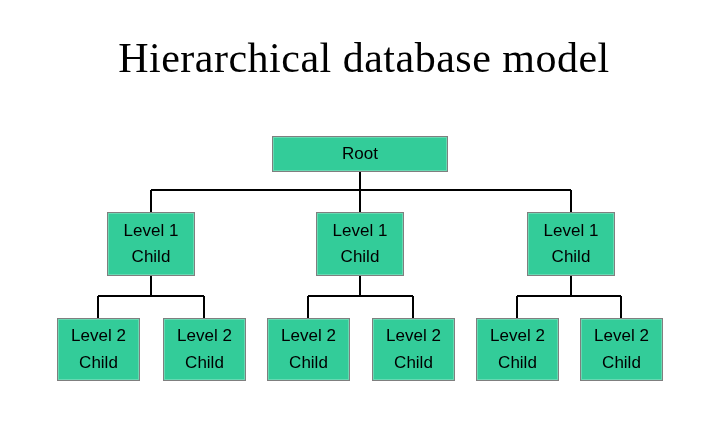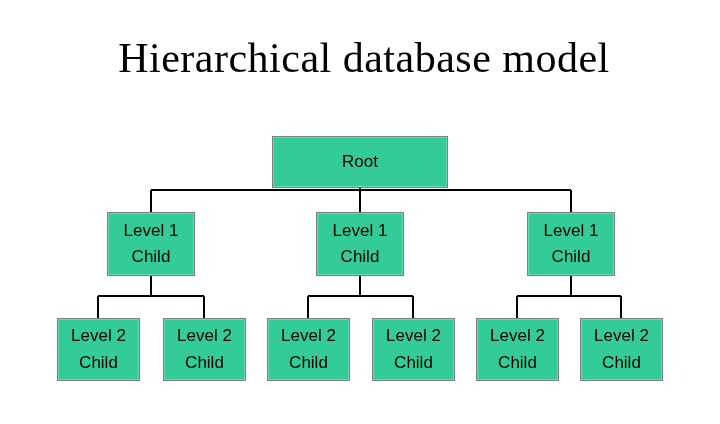--- a/index.html
+++ b/index.html
@@ -61,21 +61,21 @@
 
     <path d="M360 172 L360 190 M151 190 L571 190 M151 190 L151 212 M360 190 L360 212 M571 190 L571 212" stroke="#000000" stroke-width="2" fill="none"></path>
 
     <path d="M151 276 L151 296 M98 296 L204 296 M98 296 L98 318 M204 296 L204 318" stroke="#000000" stroke-width="2" fill="none"></path>
 
     <path d="M360 276 L360 296 M308 296 L413 296 M308 296 L308 318 M413 296 L413 318" stroke="#000000" stroke-width="2" fill="none"></path>
 
     <path d="M571 276 L571 296 M517 296 L621 296 M517 296 L517 318 M621 296 L621 318" stroke="#000000" stroke-width="2" fill="none"></path>
   </svg>
 
-  <div class="node" style="left:272px; top:136px; width:176px; height:52px;">Root</div>
+  <div class="node" style="left:272px; top:136px; width:176px; height:36px;">Root</div>
 
   <div class="node" style="left:107px; top:212px; width:88px; height:64px;">Level 1
 Child</div>
   <div class="node" style="left:316px; top:212px; width:88px; height:64px;">Level 1
 Child</div>
   <div class="node" style="left:527px; top:212px; width:88px; height:64px;">Level 1
 Child</div>
 
   <div class="node" style="left:57px; top:318px; width:83px; height:63px;">Level 2
 Child</div>

